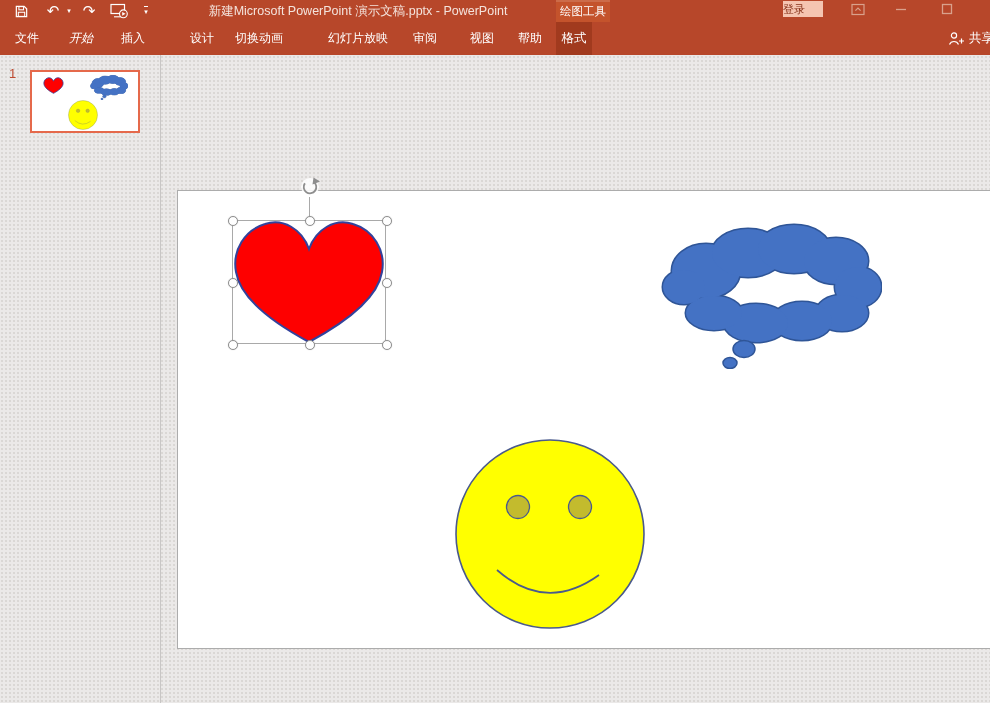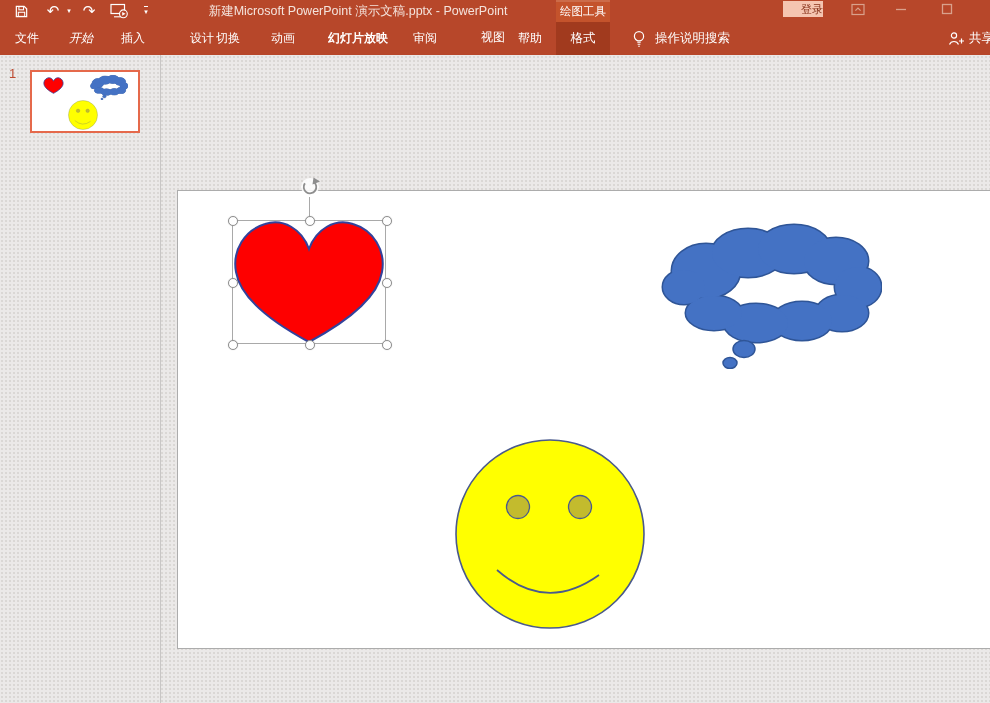--- a/index.html
+++ b/index.html
@@ -28,35 +28,35 @@
   }
   #contextual-header {
     position:absolute; left:556px; top:0; width:54px; height:22px;
     background:var(--contextual-header-bg,#C4532C);
     box-shadow:inset 0 2px 0 rgba(255,255,255,0.14);
     color:#fff; font-size:11.5px; text-align:center; line-height:23px; white-space:nowrap;
   }
   #signin-btn {
     position:absolute; left:783px; top:1px; width:40px; height:16px;
     background:var(--signin-bg,#F5C5B1); color:var(--signin-text,#87321A);
-    font-size:11px; text-align:right; line-height:16px;
+    font-size:11px; text-align:left; line-height:16px;
   }
   .winctl { position:absolute; top:0; width:26px; height:18px; display:flex; align-items:center; justify-content:center; }
   .winctl svg { display:block; }
   
   #tabrow {
     position:absolute; left:0; top:22px; width:100%; height:33px;
     background:var(--ribbon-red,#B7472A);
   }
   .rtab {
     position:absolute; top:0; transform:translateX(-50%);
     color:#ffffff; font-size:12px; line-height:33px; white-space:nowrap; cursor:default;
   }
   #format-tab {
-    position:absolute; left:556px; top:0; width:54px; height:33px;
+    position:absolute; left:556px; top:0; width:36px; height:33px;
     background:var(--tab-active-bg,#A13A1E);
     color:#fff; font-size:12.5px; text-align:center; line-height:33px; white-space:nowrap;
   }
   #tellme { position:absolute; left:631px; top:0; height:33px; display:flex; align-items:center; gap:8px; color:#fff; font-size:12.5px; white-space:nowrap; }
   #share { position:absolute; left:948px; top:0; height:33px; display:flex; align-items:center; gap:4px; color:#fff; font-size:12.5px; white-space:nowrap; }
   
   #body-area { position:absolute; left:0; top:55px; width:990px; height:648px; }
   #slide-panel { position:absolute; left:0; top:55px; width:160px; height:648px; }
   #panel-divider { position:absolute; left:160px; top:55px; width:1px; height:648px; background:#C8C6C5; }
   #slide-number { position:absolute; left:9px; top:66px; font-size:13px; color:var(--slide-number,#BE4B31); }
@@ -176,36 +176,29 @@
         <rect x="1.5" y="1.5" width="9" height="9" fill="none" stroke="#D9A18C" stroke-width="1.3"></rect>
       </svg>
     </div>
   </div>
 
   <div id="tabrow">
     <span class="rtab" style="left:27px;">文件</span>
     <span class="rtab" style="left:81px;font-style:italic;">开始</span>
     <span class="rtab" style="left:133px;">插入</span>
     <span class="rtab" style="left:202px;">设计</span>
-    <span class="rtab" style="left:228px;">切换</span>
-    <span class="rtab" style="left:283px;">动画</span>
-    <span class="rtab" style="left:358px;font-weight:bold;">幻灯片放映</span>
+    <span class="rtab" style="left:247px;">切换</span>
+    <span class="rtab" style="left:271px;">动画</span>
+    <span class="rtab" style="left:358px;">幻灯片放映</span>
     <span class="rtab" style="left:425px;">审阅</span>
-    <span class="rtab" style="left:493px;font-family:Liberation Mono, monospace;">视图</span>
+    <span class="rtab" style="left:482px;">视图</span>
     <span class="rtab" style="left:530px;">帮助</span>
 
     <div id="format-tab">格式</div>
 
-    <div id="tellme">
-      <svg width="16" height="18" viewBox="0 0 16 18">
-        <circle cx="8" cy="6.2" r="4.6" fill="none" stroke="#fff" stroke-width="1.2"></circle>
-        <path d="M6.3 12.2 h3.4 M6.6 14.2 h2.8 M7.2 16.2 h1.6" stroke="#fff" stroke-width="1.1" fill="none"></path>
-      </svg>
-      <span>操作说明搜索</span>
-    </div>
 
     <div id="share">
       <svg width="17" height="15" viewBox="0 0 17 15">
         <circle cx="6" cy="4.5" r="2.6" fill="none" stroke="#fff" stroke-width="1.2"></circle>
         <path d="M1.5 13.5 a4.8 4.6 0 0 1 9 0" fill="none" stroke="#fff" stroke-width="1.2"></path>
         <path d="M13.5 7.5 v5 M11 10 h5" stroke="#fff" stroke-width="1.2"></path>
       </svg>
       <span>共享</span>
     </div>
   </div>

